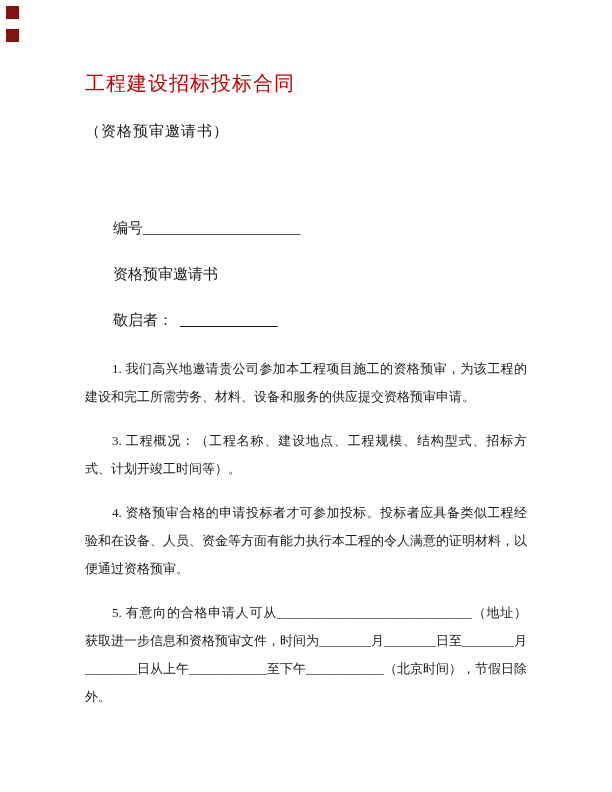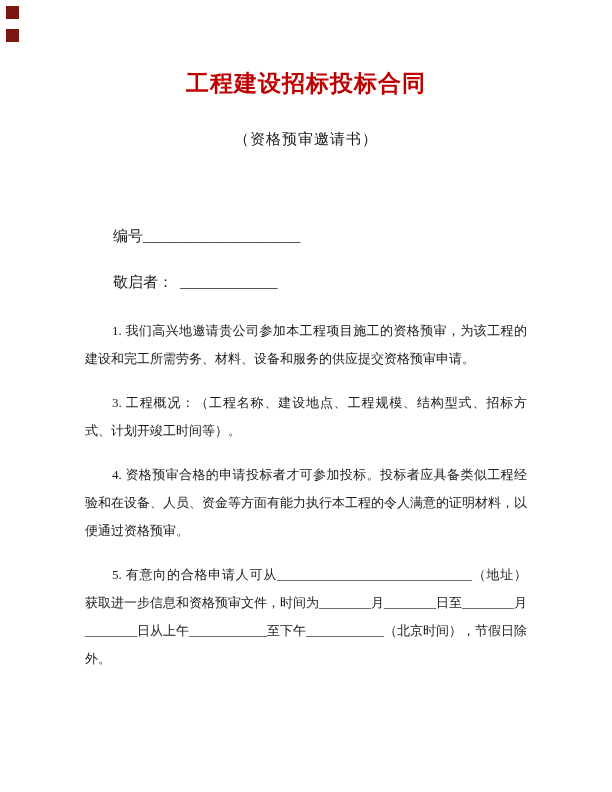--- a/index.html
+++ b/index.html
@@ -24,52 +24,51 @@
     left: 6px;
     width: 13px;
     height: 13px;
     background: var(--corner-red, #7e1511);
   }
   .corner-mark.mark-1 { top: 6px; }
   .corner-mark.mark-2 { top: 29px; }
   .title {
     margin: 66px 0 0 0;
     font-family: "Liberation Sans", "DejaVu Sans", sans-serif;
-    font-weight: 700;
-    font-size: 23px;
+    font-weight: 400;
+    font-size: 20px;
     line-height: 34px;
     letter-spacing: 1px;
-    text-align: center;
     color: var(--title-red, #c00000);
   }
   .subtitle {
-    margin-top: 29px;
+    margin-top: 21px;
     font-size: 15px;
     line-height: 20px;
-    text-align: center;
+    text-align: left;
     letter-spacing: 1px;
     color: var(--text-color, #1a1a1a);
   }
   .header-block {
     margin-top: 79px;
     padding-left: 28px;
     font-size: 15px;
   }
   .field-line {
     height: 17px;
     line-height: 17px;
     margin-bottom: 29px;
     white-space: nowrap;
   }
   .field-line:last-child { margin-bottom: 0; }
   .blank {
     letter-spacing: 0;
     white-space: nowrap;
   }
-  .salutation-blank { margin-left: 7px; }
+  .salutation-blank { margin-left: 7px; text-decoration: underline; }
   .body-block {
     margin-top: 26px;
     font-size: 13px;
   }
   .para {
     margin: 0 0 16px 0;
     line-height: 28px;
     text-align: justify;
     text-indent: 27px;
     word-break: break-all;
@@ -83,20 +82,21 @@
 
   <div class="corner-mark mark-1"></div>
   <div class="corner-mark mark-2"></div>
 
   <h1 class="title">工程建设招标投标合同</h1>
 
   <div class="subtitle">（资格预审邀请书）</div>
 
   <div class="header-block">
     <div class="field-line"><span>编号</span><span class="blank">_____________________</span></div>
+    <div class="field-line"><span>资格预审邀请书</span></div>
     <div class="field-line"><span>敬启者：</span><span class="blank salutation-blank">_____________</span></div>
   </div>
 
   <div class="body-block">
     <p class="para">1. 我们高兴地邀请贵公司参加本工程项目施工的资格预审，为该工程的建设和完工所需劳务、材料、设备和服务的供应提交资格预审申请。</p>
     <p class="para">3. 工程概况：（工程名称、建设地点、工程规模、结构型式、招标方式、计划开竣工时间等）。</p>
     <p class="para">4. 资格预审合格的申请投标者才可参加投标。投标者应具备类似工程经验和在设备、人员、资金等方面有能力执行本工程的令人满意的证明材料，以便通过资格预审。</p>
     <p class="para">5. 有意向的合格申请人可从______________________________（地址）获取进一步信息和资格预审文件，时间为________月________日至________月________日从上午____________至下午____________（北京时间），节假日除外。</p>
   </div>
 

